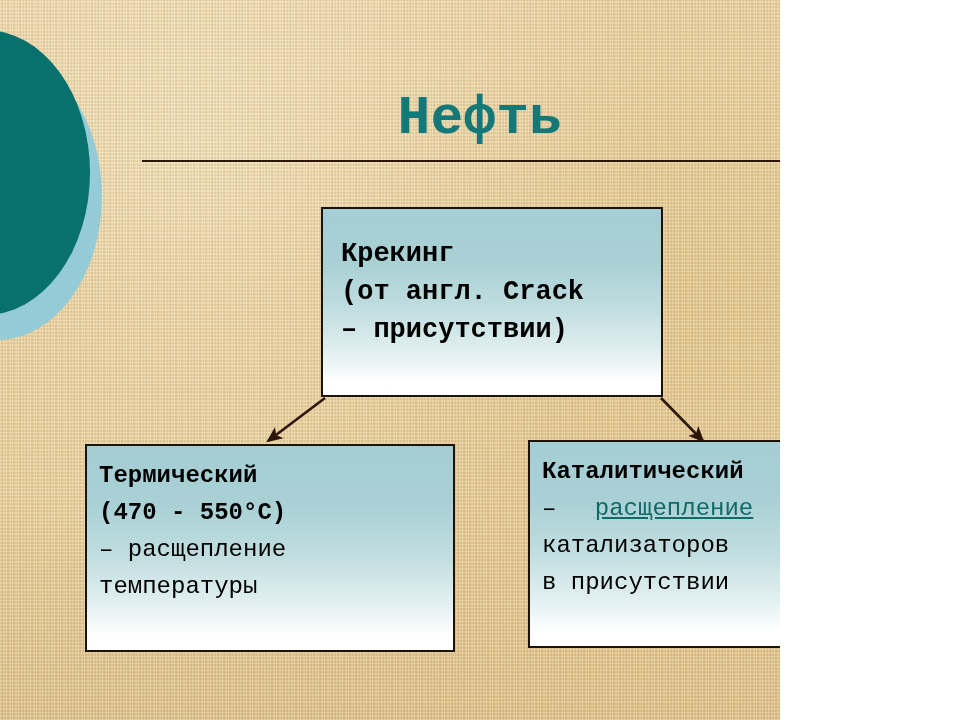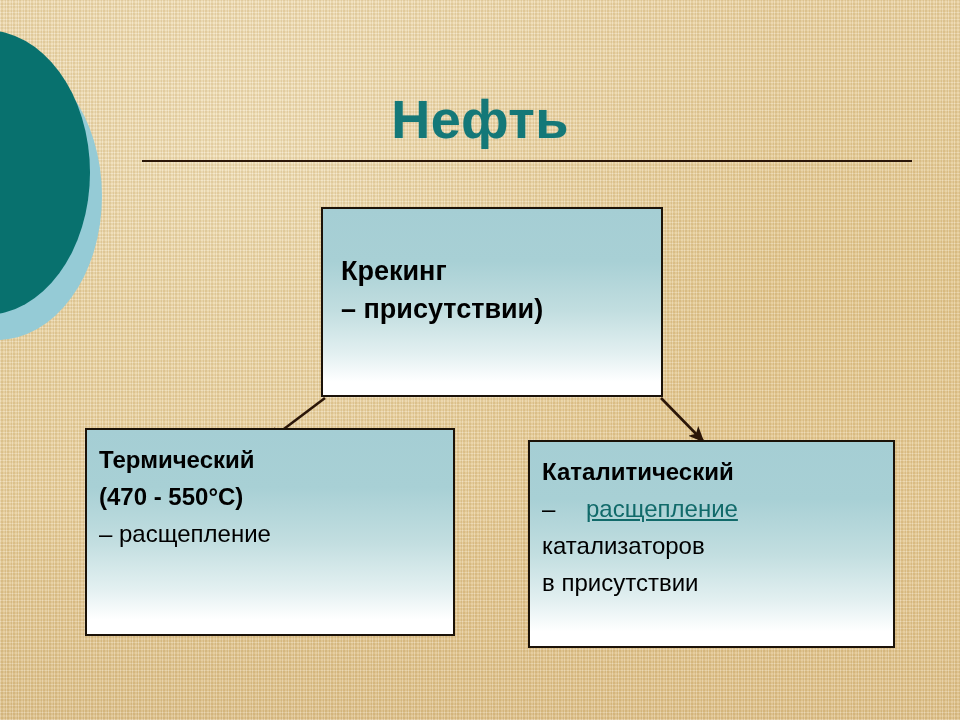--- a/index.html
+++ b/index.html
@@ -3,24 +3,24 @@
 <meta charset="utf-8">
 <style>
   html, body {
     margin: 0;
     padding: 0;
     background: #ffffff;
   }
 
   #slide {
     position: relative;
-    width: 960px;
+    width: 780px;
     height: 720px;
     overflow: hidden;
-    font-family: Liberation Sans, sans-serif;
+    font-family: Liberation Mono, monospace;
     
     background-color: #e7cd9a;
     background-image:
       repeating-linear-gradient(90deg,
         rgba(255,255,255,0.22) 0px,
         rgba(255,255,255,0.22) 1px,
         rgba(181,146,84,0.13) 1px,
         rgba(181,146,84,0.13) 3px,
         rgba(255,255,255,0.10) 3px,
         rgba(255,255,255,0.10) 5px,
@@ -101,29 +101,29 @@
         #ffffff 100%);
     color: #000000;
     z-index: 4;
   }
 
   #box-cracking {
     left: 321px;
     top: 207px;
     width: 342px;
     height: 190px;
-    padding: 43px 0 0 18px;
+    padding: 26px 0 0 18px;
     font-size: 27px;
     font-weight: bold;
     line-height: 38px;
   }
 
   #box-thermal {
     left: 85px;
-    top: 428px;
+    top: 444px;
     width: 370px;
     height: 208px;
     padding: 11px 0 0 12px;
     font-size: 24px;
     line-height: 37px;
   }
 
   #box-catalytic {
     left: 528px;
     top: 440px;
@@ -177,27 +177,29 @@
       <marker id="arrowhead" markerWidth="7" markerHeight="7" refX="5.4" refY="3.1" orient="auto" markerUnits="strokeWidth">
         <path d="M0,0.4 L6.2,3.1 L0,5.8 L1.5,3.1 Z" fill="#2b1608"></path>
       </marker>
     </defs>
     <line x1="325" y1="398" x2="268" y2="441" stroke="#2b1608" stroke-width="2.6" marker-end="url(#arrowhead)"></line>
     <line x1="661" y1="398" x2="703" y2="441" stroke="#2b1608" stroke-width="2.6" marker-end="url(#arrowhead)"></line>
   </svg>
 
   <div class="flow-box" id="box-cracking">
     <div>Крекинг</div>
+    <div>(от англ. Crack</div>
     <div>– присутствии)</div>
   </div>
 
   <div class="flow-box" id="box-thermal">
     <div class="bold-line">Термический</div>
     <div class="bold-line">(470 - 550°C)</div>
     <div class="plain-line">– расщепление</div>
+    <div class="plain-line"> температуры</div>
   </div>
 
   <div class="flow-box" id="box-catalytic">
     <div class="bold-line">Каталитический</div>
     <div class="plain-line"><span>– </span><span class="link-text">расщепление</span></div>
     <div class="plain-line">катализаторов</div>
     <div class="plain-line">в присутствии</div>
   </div>
 
 </div>

